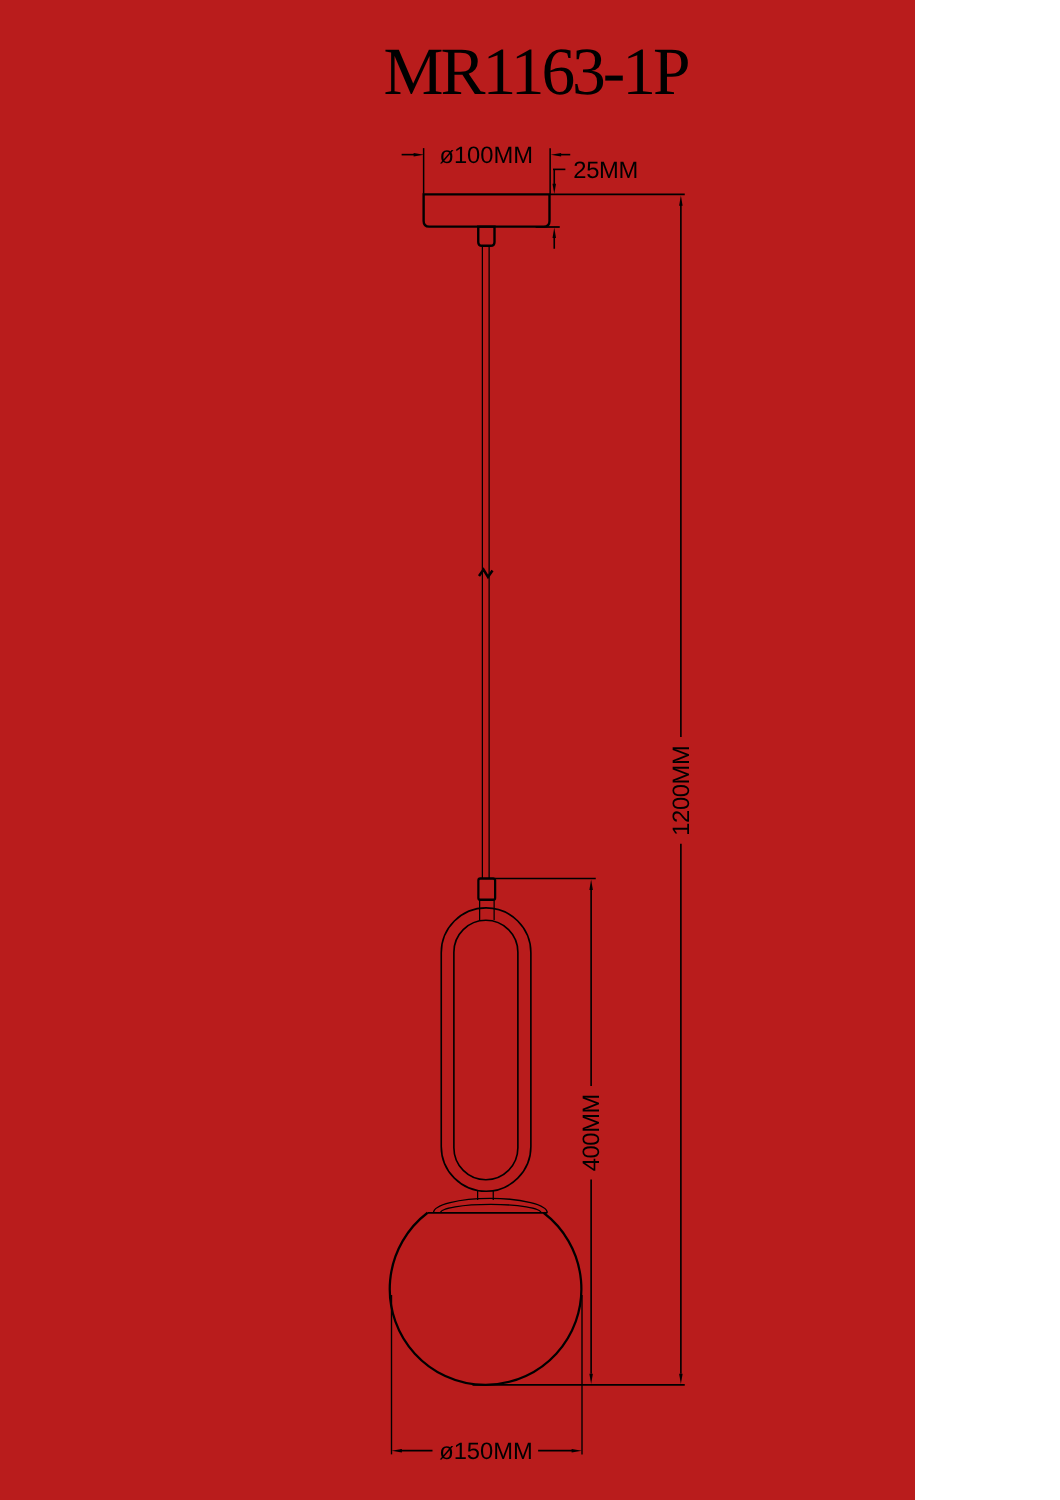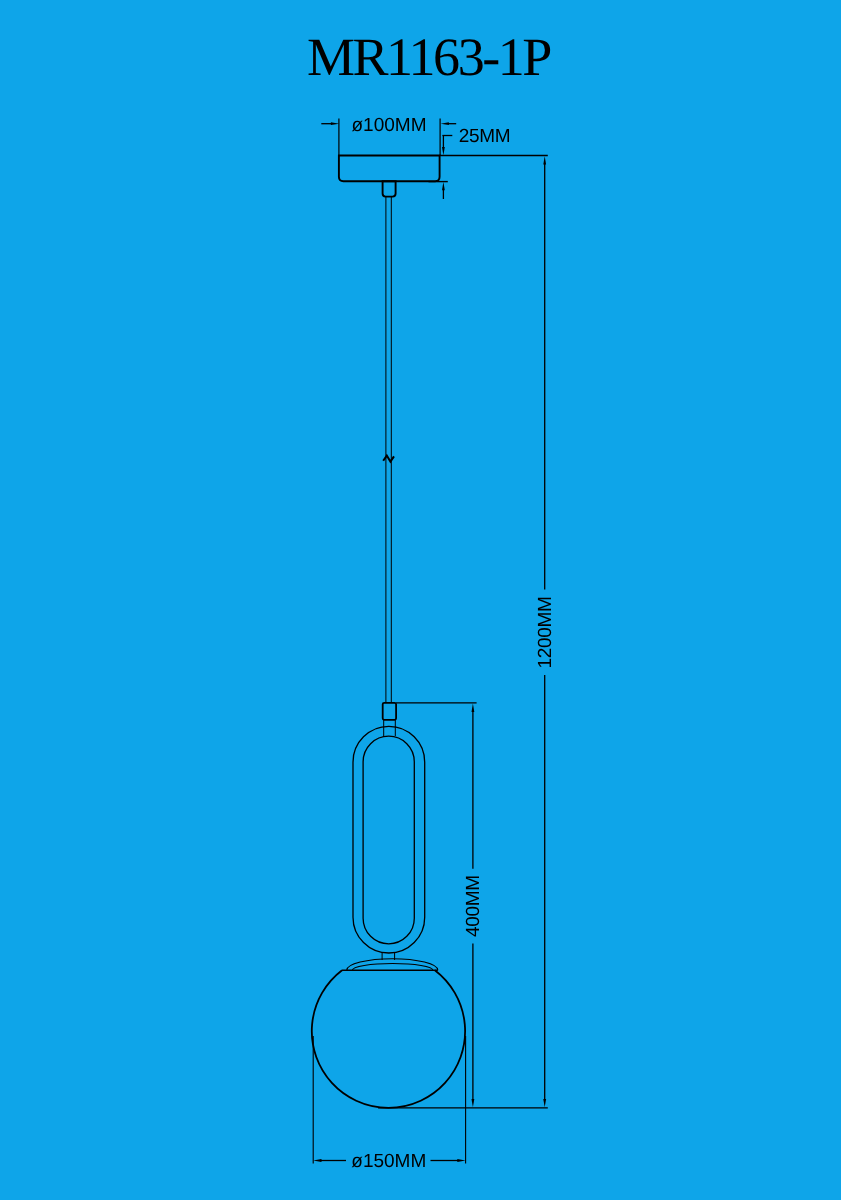--- a/index.html
+++ b/index.html
@@ -1,16 +1,16 @@
 <!DOCTYPE html>
 <html><head>
 <meta charset="utf-8">
 <style>
   html,body{margin:0;padding:0;background:#ffffff;}
-  .page{width:841px;height:1200px;position:relative;background:#0ea5e9;overflow:hidden;}
+  .page{width:732px;height:1200px;position:relative;background:#b91c1c;overflow:hidden;}
   svg{position:absolute;left:0;top:0;}
   text{fill:#000000;}
 </style>
 </head>
 <body>
 <div class="page">
 <svg width="848" height="1200" viewBox="0 0 848 1200" text-rendering="geometricPrecision">
 
   <text x="428.4" y="75" font-family="Liberation Serif, serif" font-size="54" letter-spacing="-2.45" text-anchor="middle">MR1163-1P</text>
 

